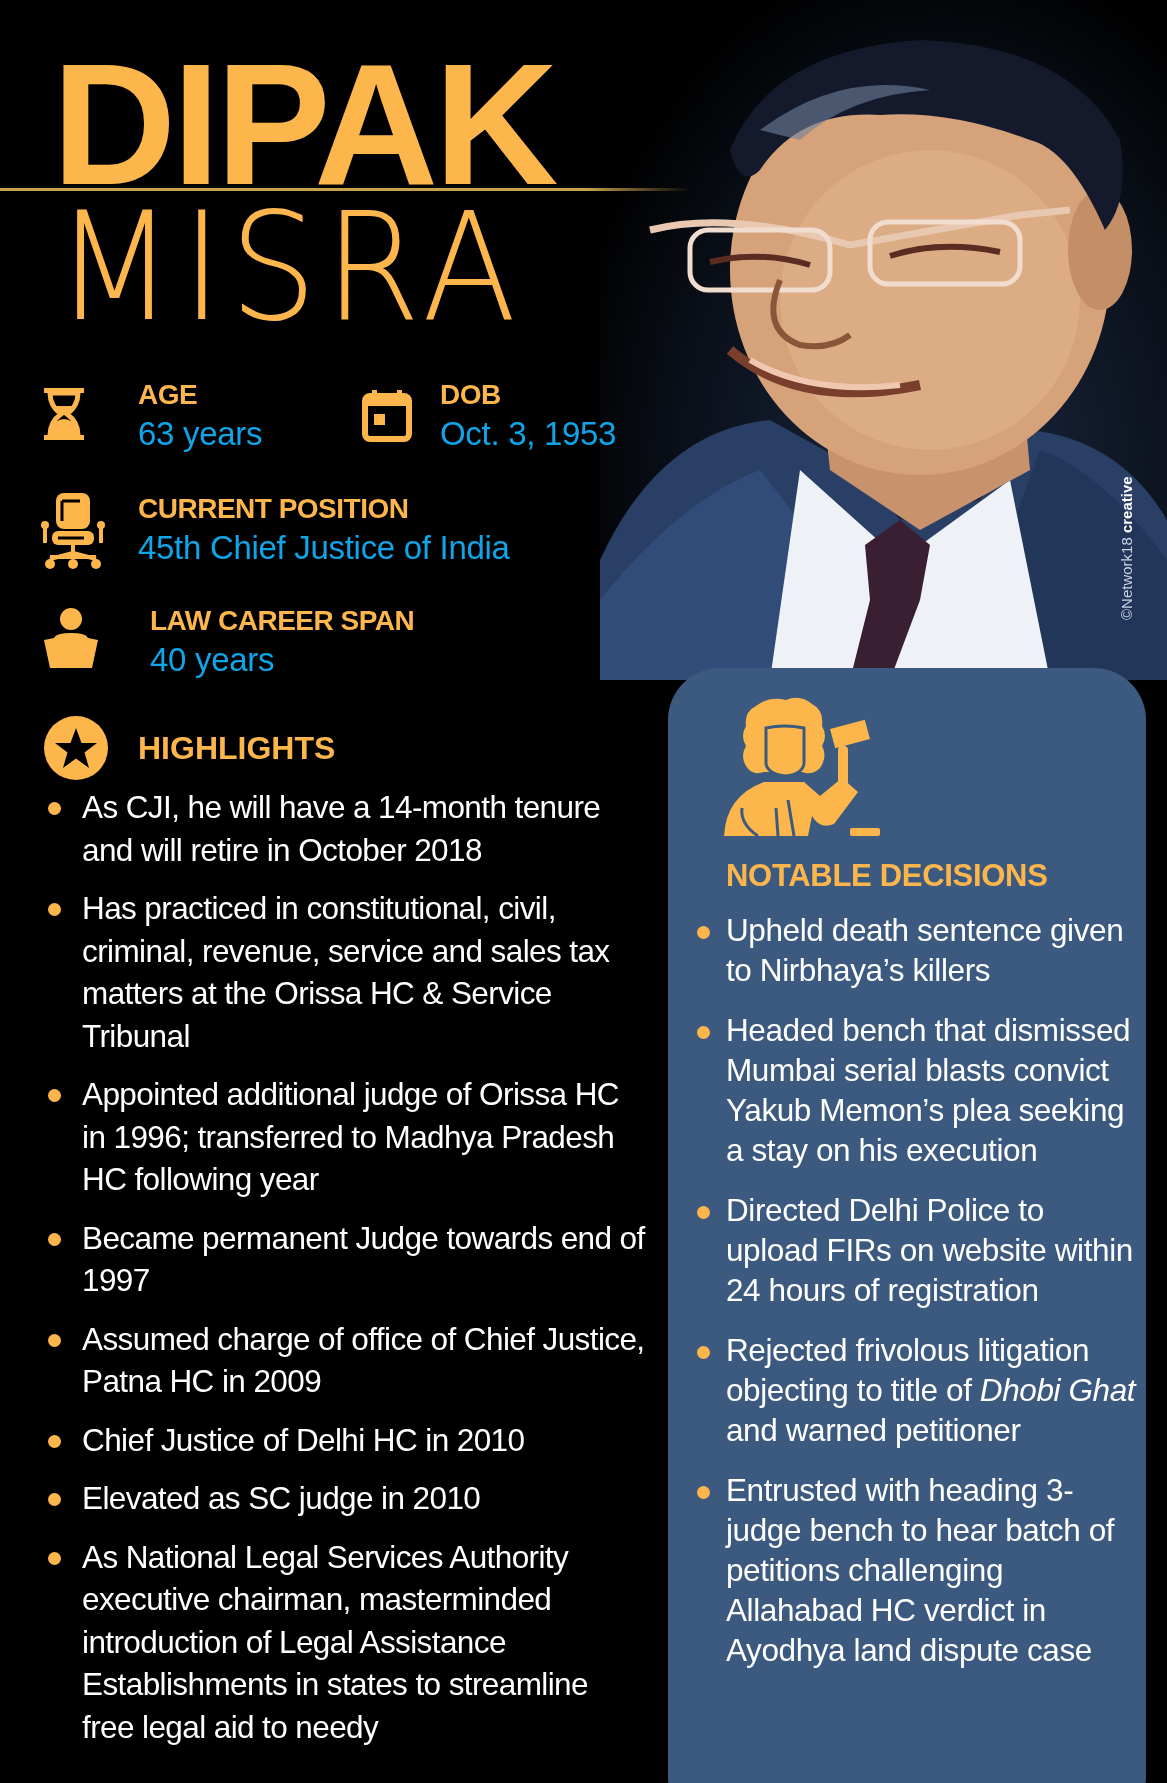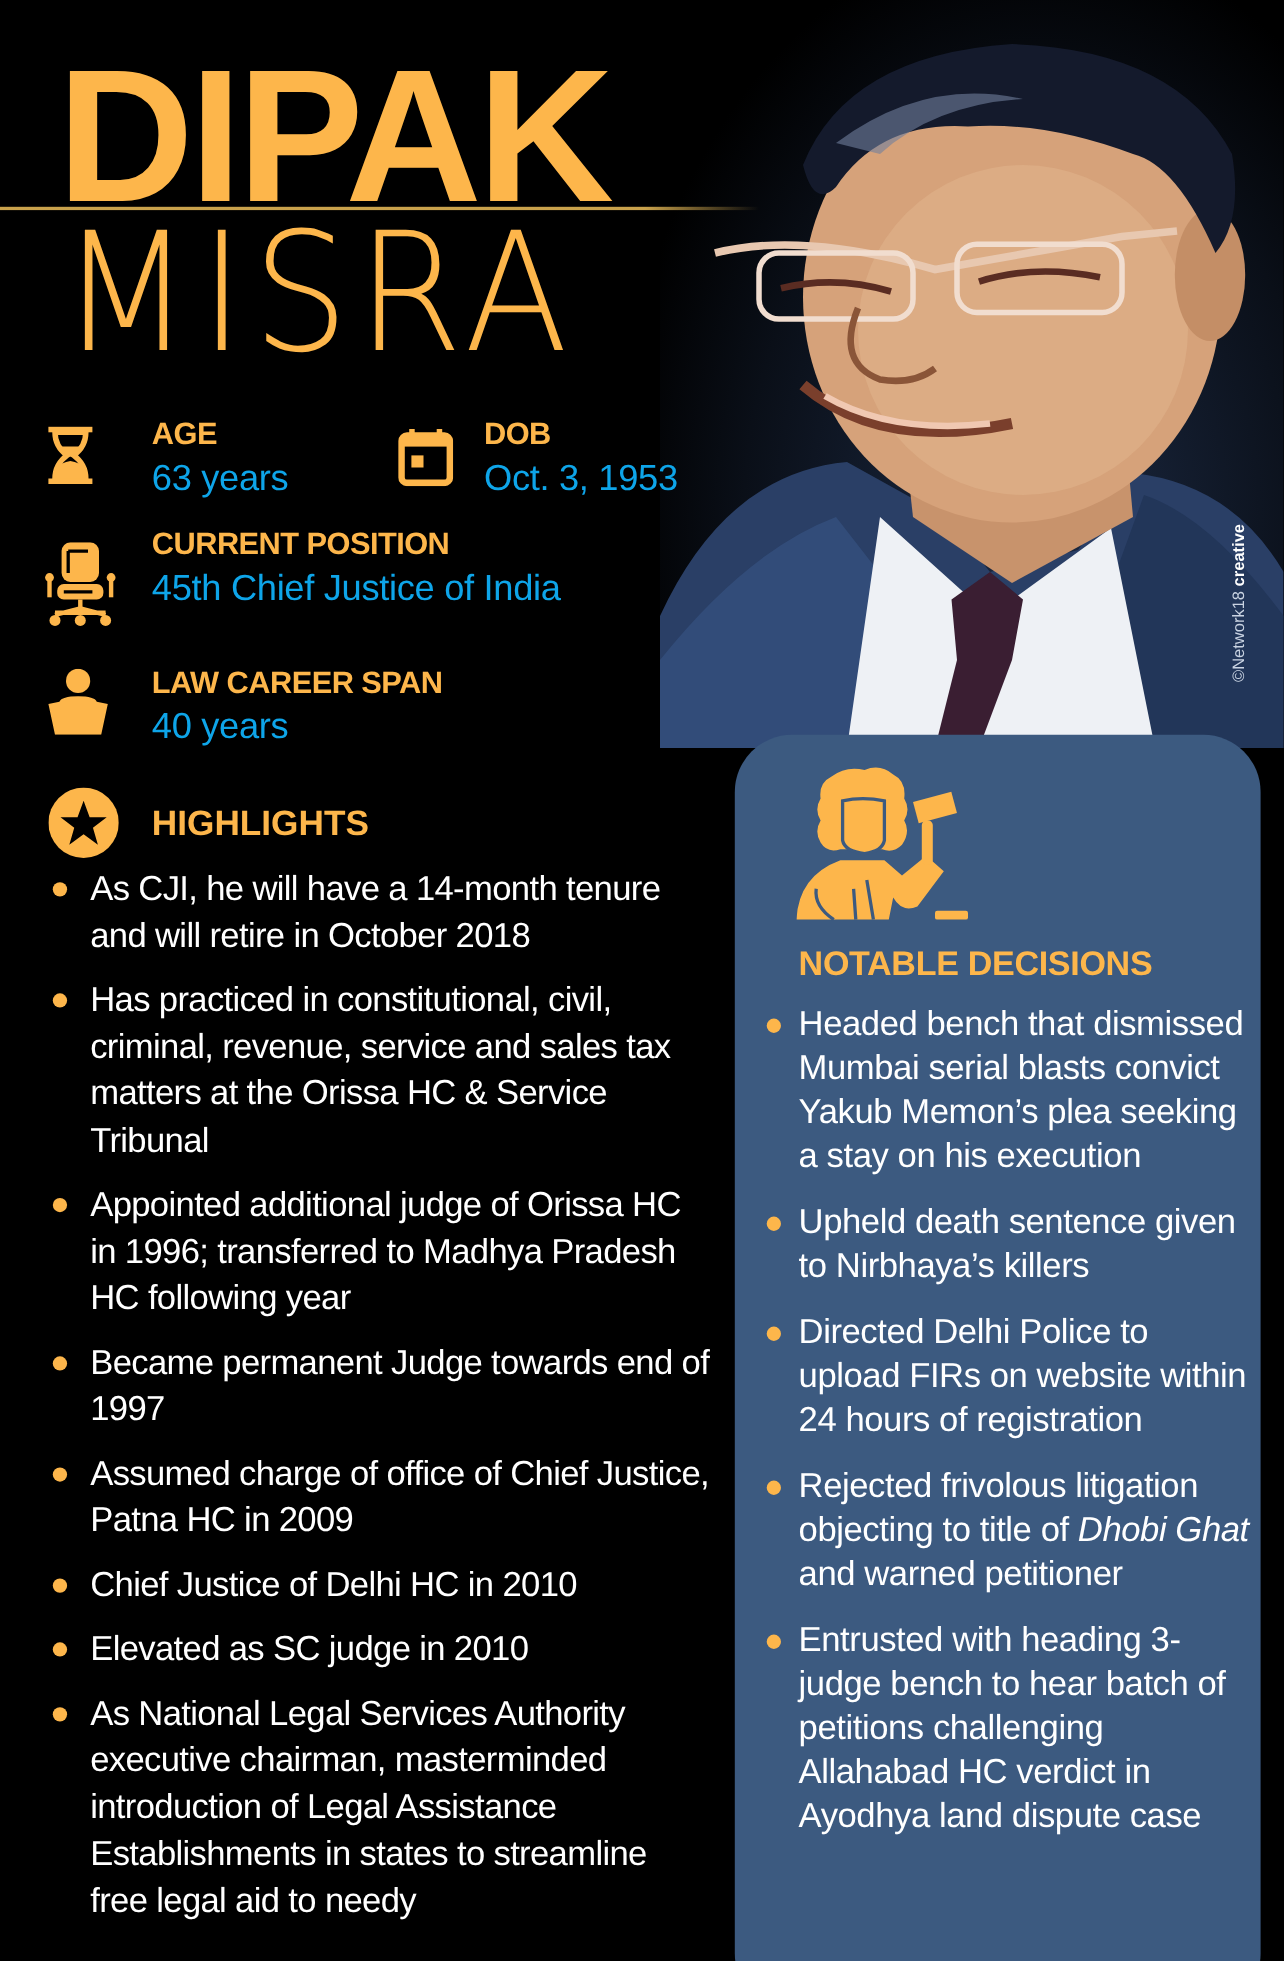--- a/index.html
+++ b/index.html
@@ -123,30 +123,30 @@
   <circle cx="5" cy="32" r="4" fill="#fdb64b"></circle>
     <rect x="3" y="32" width="4" height="18" fill="#fdb64b"></rect>
   <circle cx="61" cy="32" r="4" fill="#fdb64b"></circle>
     <rect x="59" y="32" width="4" height="18" fill="#fdb64b"></rect>
   <rect x="31" y="52" width="4" height="12" fill="#fdb64b"></rect>
   <path d="M10 64 L56 64 M33 60 L10 66 M33 60 L56 66" stroke="#fdb64b" stroke-width="4"></path>
   <circle cx="10" cy="71" r="5" fill="#fdb64b"></circle>
     <circle cx="33" cy="71" r="5" fill="#fdb64b"></circle>
     <circle cx="56" cy="71" r="5" fill="#fdb64b"></circle>
 </svg>
-<div class="fact" style="left:138px;top:476px">
+<div class="fact" style="left:138px;top:490px">
   <div class="label">CURRENT POSITION</div>
   <div class="value">45th Chief Justice of India</div>
 </div>
 
 <svg class="icon" style="left:42px;top:608px" width="58" height="60" viewBox="0 0 58 60">
   <circle cx="29" cy="11" r="11" fill="#fdb64b"></circle>
   <path d="M12 30 Q14 25 29 25 Q44 25 46 30 L56 32 L50 60 L8 60 L2 32 Z" fill="#fdb64b"></path>
 </svg>
-<div class="fact" style="left:138px;top:602px">
+<div class="fact" style="left:150px;top:602px">
   <div class="label">LAW CAREER SPAN</div>
   <div class="value">40 years</div>
 </div>
 
 <svg class="icon" style="left:44px;top:716px" width="64" height="64" viewBox="0 0 64 64">
   <circle cx="32" cy="32" r="32" fill="#fdb64b"></circle>
   <path d="M32 12 L37.5 27 L53 27 L40.5 36.5 L45 52 L32 42.5 L19 52 L23.5 36.5 L11 27 L26.5 27 Z" fill="#000"></path>
 </svg>
 <div class="hl-title">HIGHLIGHTS</div>
 <ul class="hl-list">
@@ -170,22 +170,22 @@
   <path d="M18 112 Q16 128 34 140" stroke="#3c5a80" stroke-width="3" fill="none"></path>
   <path d="M52 112 L54 140 M64 104 L70 140" stroke="#3c5a80" stroke-width="3"></path>
 
   <rect x="114" y="50" width="10" height="40" rx="4" fill="#fdb64b"></rect>
   <rect x="108" y="28" width="36" height="20" transform="rotate(-15 126 38)" fill="#fdb64b"></rect>
 
   <rect x="126" y="132" width="30" height="8" rx="2" fill="#fdb64b"></rect>
 </svg>
 <div class="nd-title">NOTABLE DECISIONS</div>
 <ul class="nd-list">
+  <li><span class="dot"></span><span>Upheld death sentence given to Nirbhaya’s killers</span></li>
   <li><span class="dot"></span><span>Headed bench that dismissed Mumbai serial blasts convict Yakub Memon’s plea seeking a stay on his execution</span></li>
-  <li><span class="dot"></span><span>Upheld death sentence given to Nirbhaya’s killers</span></li>
   <li><span class="dot"></span><span>Directed Delhi Police to upload FIRs on website within 24 hours of registration</span></li>
   <li><span class="dot"></span><span>Rejected frivolous litigation objecting to title of </span><em>Dhobi Ghat</em><span> and warned petitioner</span></li>
   <li><span class="dot"></span><span>Entrusted with heading 3-judge bench to hear batch of petitions challenging Allahabad HC verdict in Ayodhya land dispute case</span></li>
 </ul>
 
 <div class="watermark">
   <span>©Network18</span> <b>creative</b>
 </div>
 
 </body></html>

